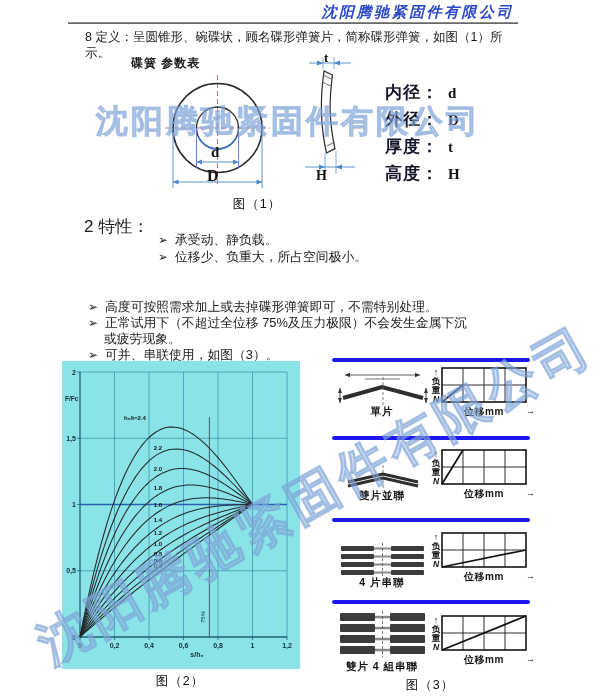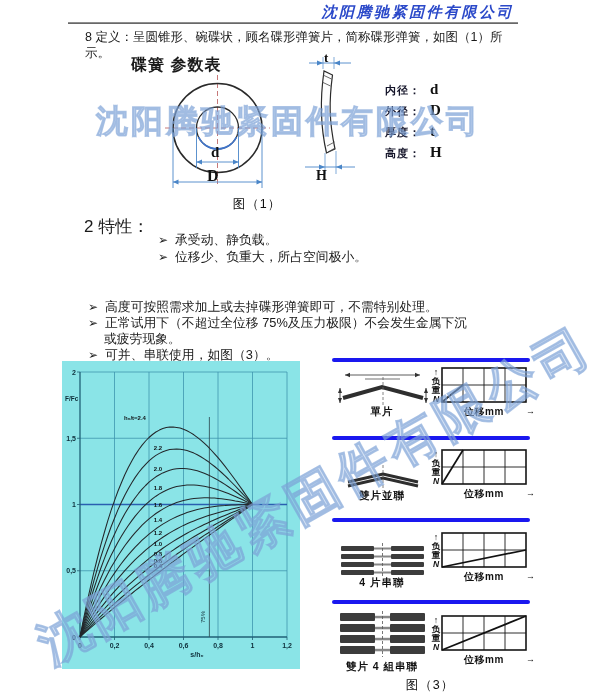--- a/index.html
+++ b/index.html
@@ -7,30 +7,30 @@
         font-family:"Liberation Sans","DejaVu Sans",sans-serif;color:#1a1a1a;}
   
   .header{position:absolute;top:3px;right:86px;font-size:15px;font-weight:bold;
           font-style:italic;color:#2b49c9;letter-spacing:2.5px;white-space:nowrap;}
   .header-rule{position:absolute;left:68px;top:22px;width:450px;height:2px;
                background:linear-gradient(to bottom,#a0a0a0,#555);}
   
   .intro{position:absolute;left:85px;top:29px;width:440px;font-size:12.5px;line-height:16px;}
   
   .fig1{position:absolute;left:95px;top:55px;width:370px;height:142px;}
-  .fig1-title{position:absolute;left:36px;top:0;font-size:16px;font-weight:bold;letter-spacing:1px;}
+  .fig1-title{position:absolute;left:36px;top:0;font-size:12px;font-weight:bold;letter-spacing:1px;}
   .fig1 svg{position:absolute;left:0;top:0;}
   .dim{position:absolute;font-family:"Liberation Serif","DejaVu Serif",serif;font-weight:bold;color:#111;}
   .dim-d{left:116px;top:89px;font-size:15px;}
   .dim-D{left:112px;top:112px;font-size:16px;}
   .dim-t{left:229px;top:-5px;font-size:13px;}
   .dim-H{left:221px;top:113px;font-size:14px;}
   .fig1-legend{position:absolute;left:290px;top:26px;display:flex;flex-direction:column;gap:4px;}
   .legend-row{display:flex;align-items:baseline;gap:9px;}
-  .legend-label{font-size:11px;font-weight:bold;color:#15152a;letter-spacing:1px;}
+  .legend-label{font-size:17px;font-weight:bold;color:#15152a;letter-spacing:1px;}
   .legend-sym{font-family:"Liberation Serif","DejaVu Serif",serif;font-weight:bold;font-size:15px;color:#111;width:16px;}
   
   .caption{position:absolute;font-size:12.5px;letter-spacing:1px;color:#111;}
   .cap1{left:217px;top:196px;width:80px;text-align:center;}
   .cap2{left:130px;top:673px;width:100px;text-align:center;}
   .cap3{left:40px;top:322px;width:120px;text-align:center;position:absolute;}
   
   .sec-heading{position:absolute;left:84px;top:215px;font-size:17px;}
   .bullet{position:absolute;font-size:12.8px;white-space:nowrap;}
   .bullet .arrow{margin-right:7px;font-size:12px;color:#222;}
@@ -200,20 +200,21 @@
         <text x="96" y="128.91694804999997" text-anchor="middle" font-size="6" fill="#101418" font-weight="bold">1.8</text>
         <text x="96" y="146.0865392" text-anchor="middle" font-size="6" fill="#101418" font-weight="bold">1.6</text>
         <text x="96" y="161.23617845" text-anchor="middle" font-size="6" fill="#101418" font-weight="bold">1.4</text>
         <text x="96" y="174.3658658" text-anchor="middle" font-size="6" fill="#101418" font-weight="bold">1.2</text>
         <text x="96" y="185.47560125" text-anchor="middle" font-size="6" fill="#101418" font-weight="bold">1.0</text>
         <text x="96" y="194.5653848" text-anchor="middle" font-size="6" fill="#101418" font-weight="bold">0.8</text>
         <text x="96" y="201.63521645" text-anchor="middle" font-size="6" fill="#101418" font-weight="bold">0.6</text>
         <text x="96" y="206.6850962" text-anchor="middle" font-size="6" fill="#101418" font-weight="bold">0.4</text>
       </svg>
   </div>
+  <div class="caption cap2">图（2）</div>
 
   <div class="col3">
     <div class="bar bar0" style="background: rgb(26, 24, 239);"></div>
     <div class="bar bar1" style="background: rgb(26, 24, 239);"></div>
     <div class="bar bar2" style="background: rgb(26, 24, 239);"></div>
     <div class="bar bar3" style="background: rgb(26, 24, 239);"></div>
 
     <svg class="draw dw0" width="95" height="40" viewBox="0 0 95 40">
       <line x1="10" y1="6" x2="85" y2="6" stroke="#333" stroke-width="0.8"></line>
       <polygon points="10,6 15,3.8 15,8.2" fill="#333"></polygon>

